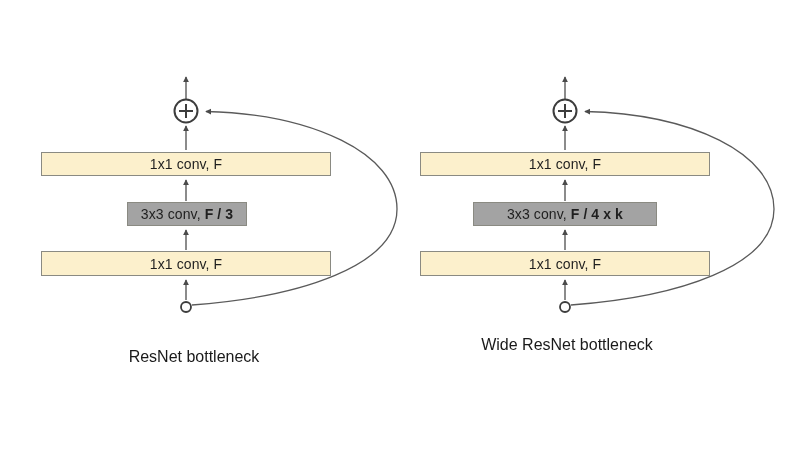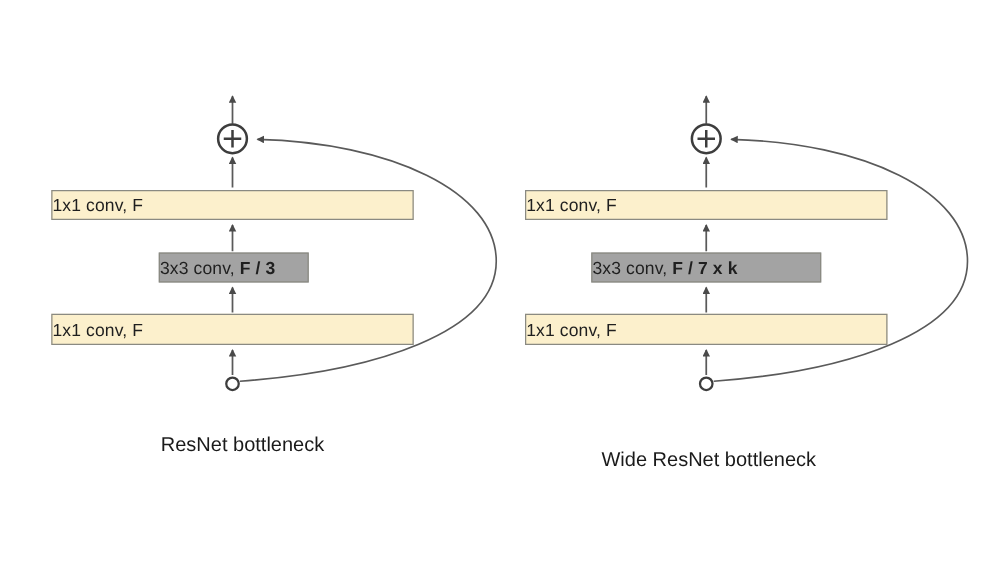--- a/index.html
+++ b/index.html
@@ -20,41 +20,41 @@
     top: 0; left: 0;
     width: 800px;
     height: 450px;
   }
   .box {
     position: absolute;
     box-sizing: border-box;
     border: 1.5px solid #8a8a82;
     display: flex;
     align-items: center;
-    justify-content: flex-start;
+    justify-content: center;
     font-size: 14px;
     color: #1f1f1f;
     white-space: pre;
     letter-spacing: 0.1px;
   }
   .box .b { font-weight: 700; }
   .conv-box { background: #fcf0cc; }
   .neck-box { background: #a3a3a3; }
 
   
   .d0-top    { left: 41px;  top: 152px; width: 290px; height: 24px; }
   .d0-mid    { left: 127px; top: 202px; width: 120px; height: 24px; }
   .d0-bottom { left: 41px;  top: 251px; width: 290px; height: 25px; }
   .d0-caption{ left: 44px;  top: 348px; width: 300px; }
 
   
   .d1-top    { left: 420px; top: 152px; width: 290px; height: 24px; }
   .d1-mid    { left: 473px; top: 202px; width: 184px; height: 24px; }
   .d1-bottom { left: 420px; top: 251px; width: 290px; height: 25px; }
-  .d1-caption{ left: 417px; top: 360px; width: 300px; }
+  .d1-caption{ left: 417px; top: 336px; width: 300px; }
 
   .caption {
     position: absolute;
     text-align: center;
     font-size: 16px;
     color: #1a1a1a;
   }
 </style>
 </head>
 <body>
@@ -115,20 +115,20 @@
   </div>
   <div class="box conv-box d0-bottom">
     <span>1x1 conv, F</span>
   </div>
   <div class="caption d0-caption">ResNet bottleneck</div>
 
   <div class="box conv-box d1-top">
     <span>1x1 conv, F</span>
   </div>
   <div class="box neck-box d1-mid">
-    <span>3x3 conv, </span><span class="b">F / 7 x k</span>
+    <span>3x3 conv, </span><span class="b">F / 4 x k</span>
   </div>
   <div class="box conv-box d1-bottom">
     <span>1x1 conv, F</span>
   </div>
   <div class="caption d1-caption">Wide ResNet bottleneck</div>
 
 </div>
 
 </body></html>

